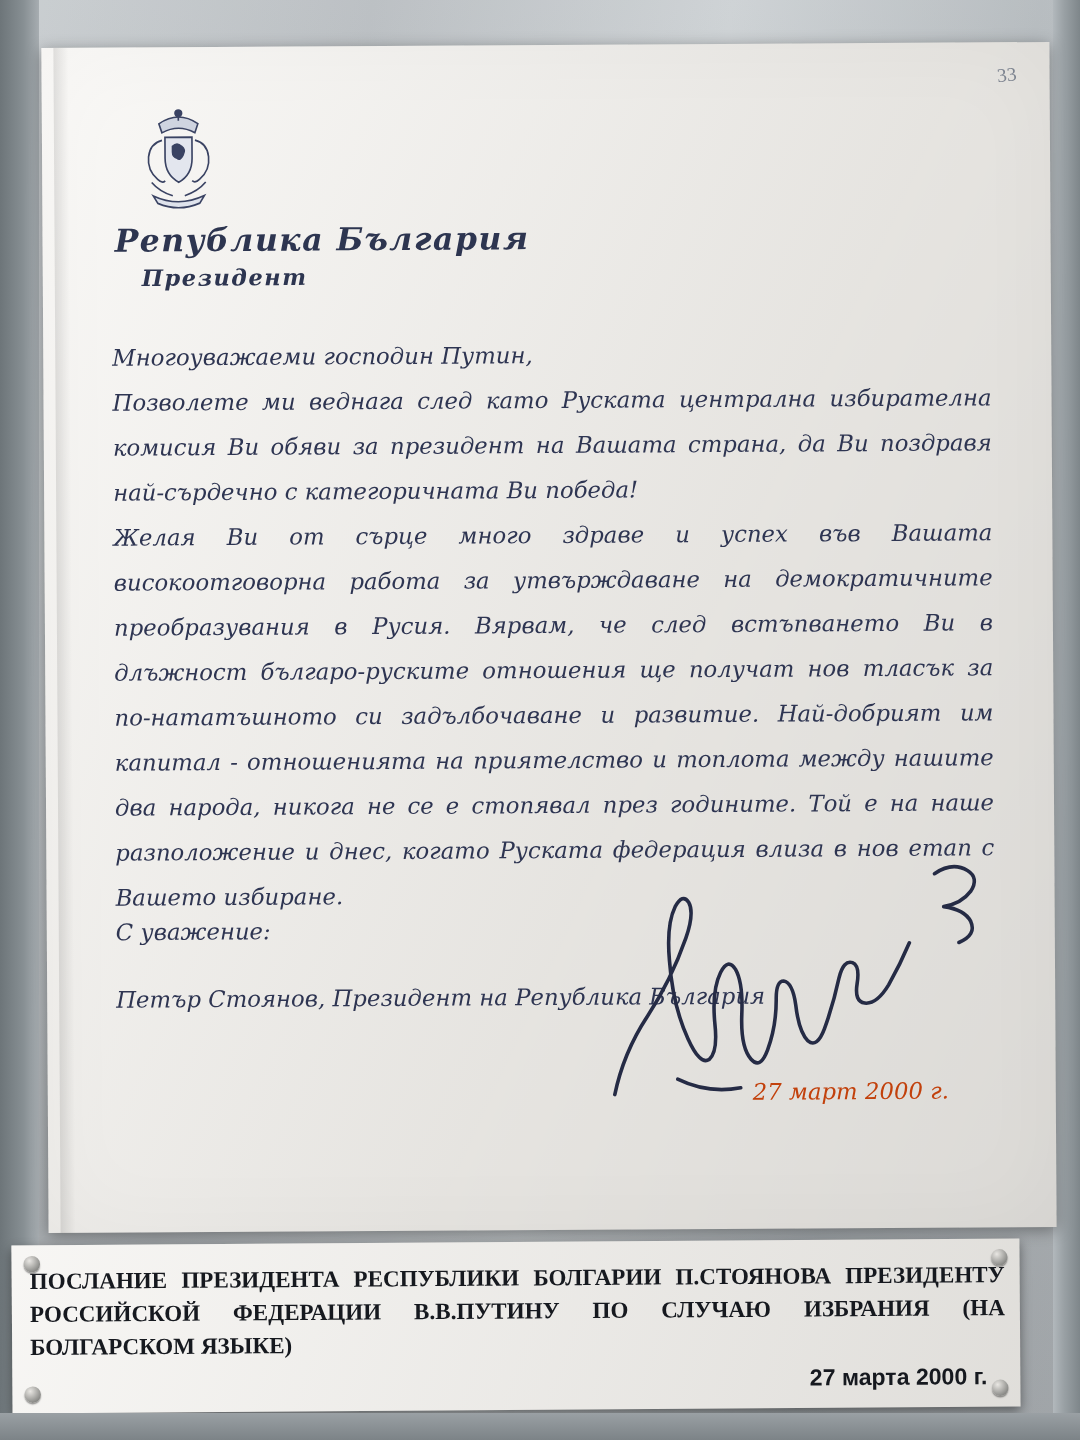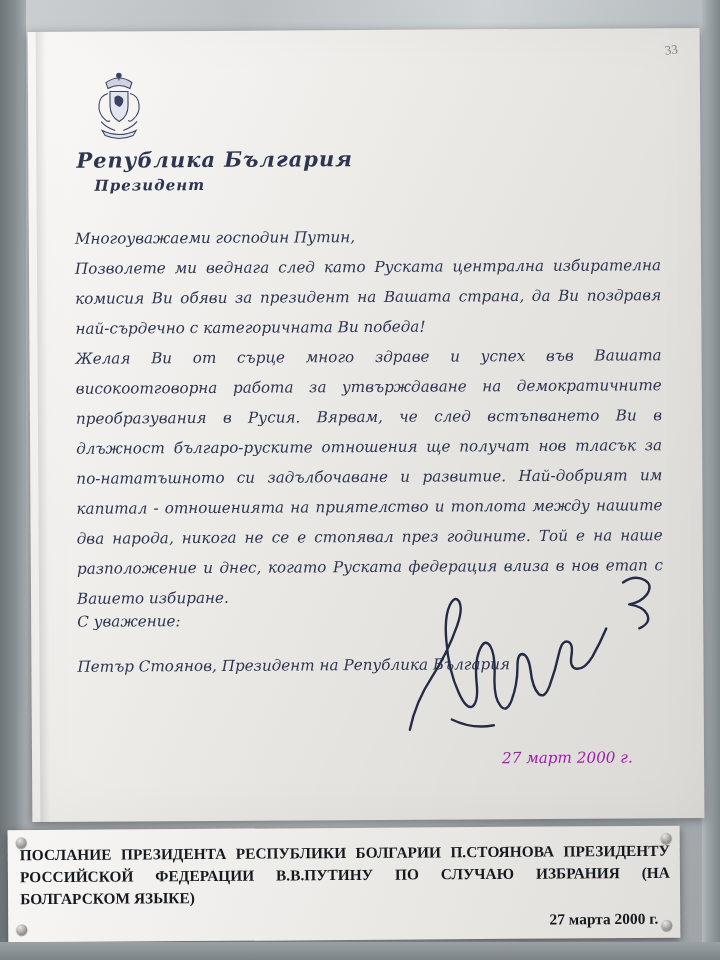--- a/index.html
+++ b/index.html
@@ -86,22 +86,22 @@
   .closing{
     position:absolute;left:46px;top:560px;width:560px;
     color:#2e3552;font-family:"DejaVu Serif",serif;font-style:italic;
     font-size:15.2px;line-height:30px;
   }
   .sig-wrap{
     position:absolute;left:360px;top:540px;width:300px;height:180px;
     pointer-events:none;
   }
   .date{
-    position:absolute;left:470px;top:720px;
-    color:#a21caf;font-family:"DejaVu Serif",serif;font-style:italic;font-size:15.2px;
+    position:absolute;left:470px;top:690px;
+    color:#c2410c;font-family:"DejaVu Serif",serif;font-style:italic;font-size:15.2px;
   }
 
   
   .plate{
     position:absolute;left:8px;top:828px;width:672px;height:112px;
     background:#f1efeb;
     box-shadow:0 3px 8px rgba(0,0,0,.45);
     transform:rotate(-0.4deg);
   }
   .plate:before{
@@ -119,21 +119,21 @@
   .screw.s3{left:8px;bottom:7px;}
   .screw.s4{right:8px;bottom:7px;}
   .plate-text{
     position:absolute;left:12px;top:14px;width:650px;
     font-family:"Liberation Serif",serif;
     font-weight:700;font-size:15.4px;line-height:22px;color:#16191f;
     text-align:justify;
   }
   .plate-date{
     position:absolute;right:22px;bottom:10px;
-    font-family:Liberation Serif, serif;font-weight:700;font-size:15.4px;color:#16191f;
+    font-family:Liberation Sans, sans-serif;font-weight:700;font-size:15.4px;color:#16191f;
   }
   
   .bottom-strip{
     position:absolute;left:0;bottom:0;width:720px;height:18px;
     background:linear-gradient(180deg,#9aa0a4,#7c8387);
   }
 </style>
 </head>
 <body>
 

